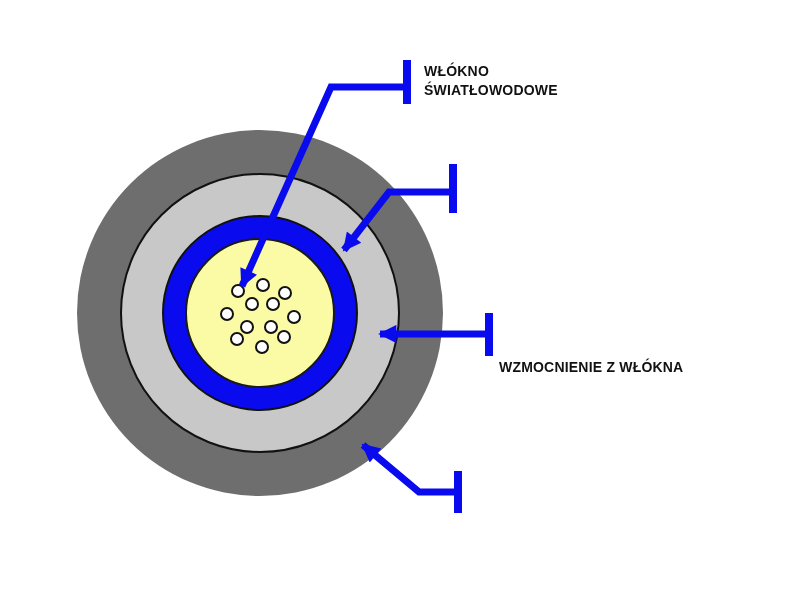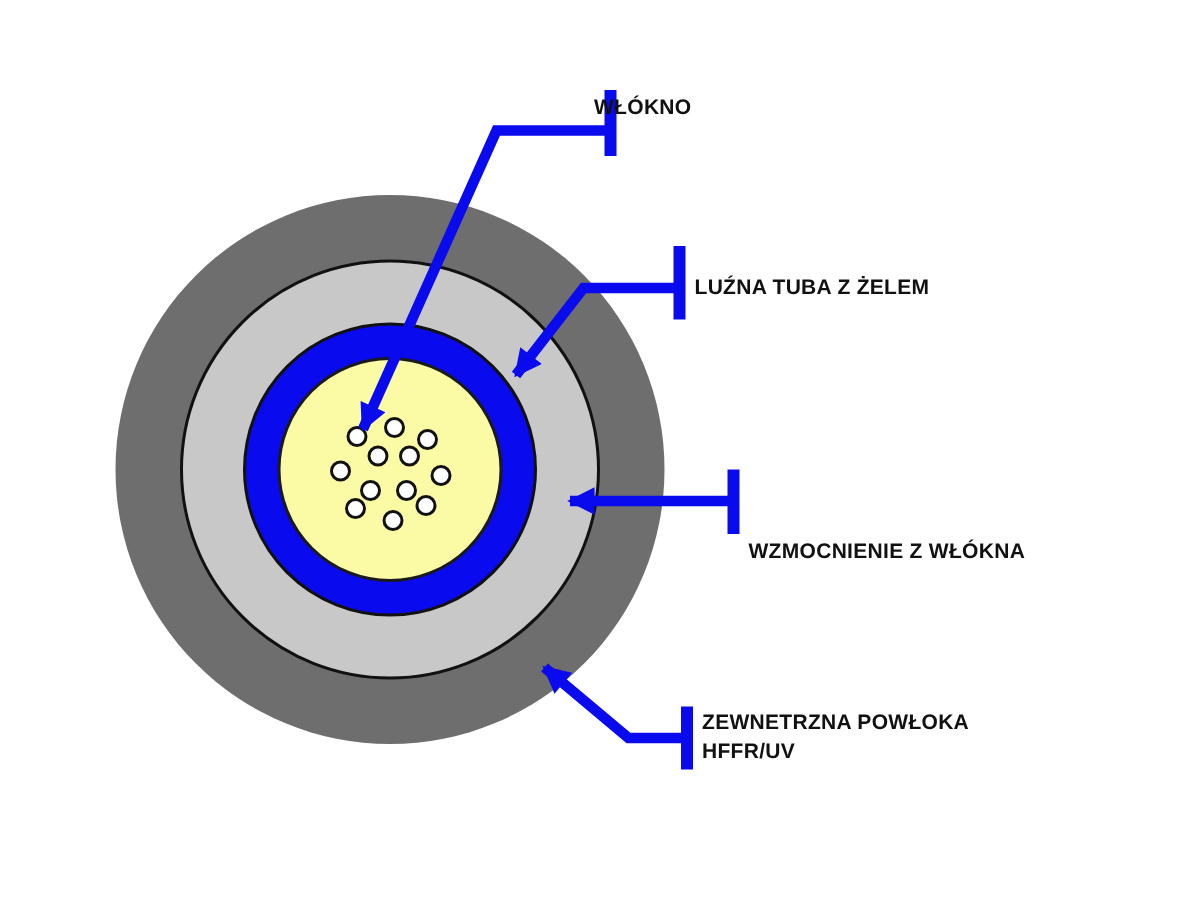--- a/index.html
+++ b/index.html
@@ -14,21 +14,21 @@
   #gel-core{left:185px;top:238px;width:150px;height:150px;background:#fbfba5;border:2px solid #1a1a1a;}
   .fiber{
     position:absolute;width:14px;height:14px;border-radius:50%;
     background:#ffffff;border:2px solid #111;box-sizing:border-box;
   }
   #callouts{position:absolute;left:0;top:0;width:800px;height:600px;z-index:10;}
   .label{
     position:absolute;z-index:11;color:#111;font-weight:bold;font-size:14px;
     line-height:19px;letter-spacing:.2px;white-space:nowrap;
   }
-  #label-fiber{left:396px;top:62px;}
+  #label-fiber{left:424px;top:62px;}
   #label-tube{left:463px;top:182px;}
   #label-strength{left:499px;top:319px;margin-top:39px;}
   #label-sheath{left:468px;top:472px;}
 </style>
 </head>
 <body>
 
 <div id="stage">
 
   <div class="circle" id="outer-sheath"></div>
@@ -55,30 +55,24 @@
       <line x1="489" y1="313" x2="489" y2="356" stroke-width="8"></line>
       <polyline points="489,334 380,334" marker-end="url(#ah)"></polyline>
 
       <line x1="458" y1="471" x2="458" y2="513" stroke-width="8"></line>
       <polyline points="458,492 419,492 363,445" marker-end="url(#ah)"></polyline>
     </g>
   </svg>
 
   <div class="label" id="label-fiber">
     <div>WŁÓKNO</div>
-  </div>
-  <div class="label" id="label-tube">
-    <div>LUŹNA TUBA Z ŻELEM</div>
+    <div>ŚWIATŁOWODOWE</div>
   </div>
   <div class="label" id="label-strength">
     <div>WZMOCNIENIE Z WŁÓKNA</div>
-  </div>
-  <div class="label" id="label-sheath">
-    <div>ZEWNETRZNA POWŁOKA</div>
-    <div>HFFR/UV</div>
   </div>
 
 <div class="fiber" style="left: 231px; top: 284px;"></div>
     <div class="fiber" style="left: 256px; top: 278px;"></div>
     <div class="fiber" style="left: 278px; top: 286px;"></div>
     <div class="fiber" style="left: 245px; top: 297px;"></div>
     <div class="fiber" style="left: 266px; top: 297px;"></div>
     <div class="fiber" style="left: 220px; top: 307px;"></div>
     <div class="fiber" style="left: 287px; top: 310px;"></div>
     <div class="fiber" style="left: 240px; top: 320px;"></div>

